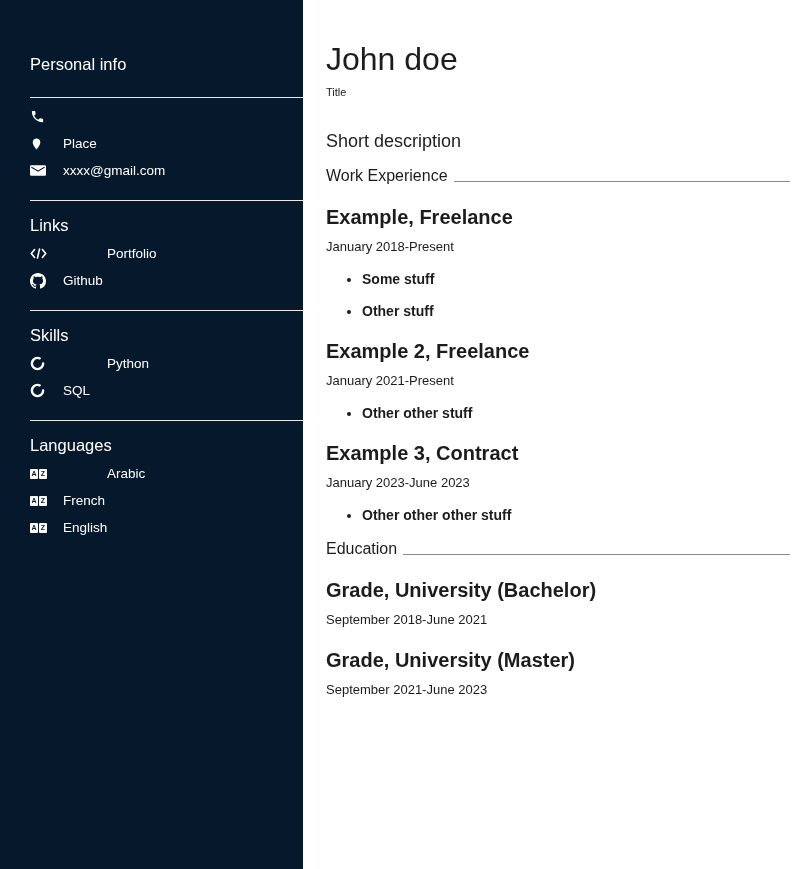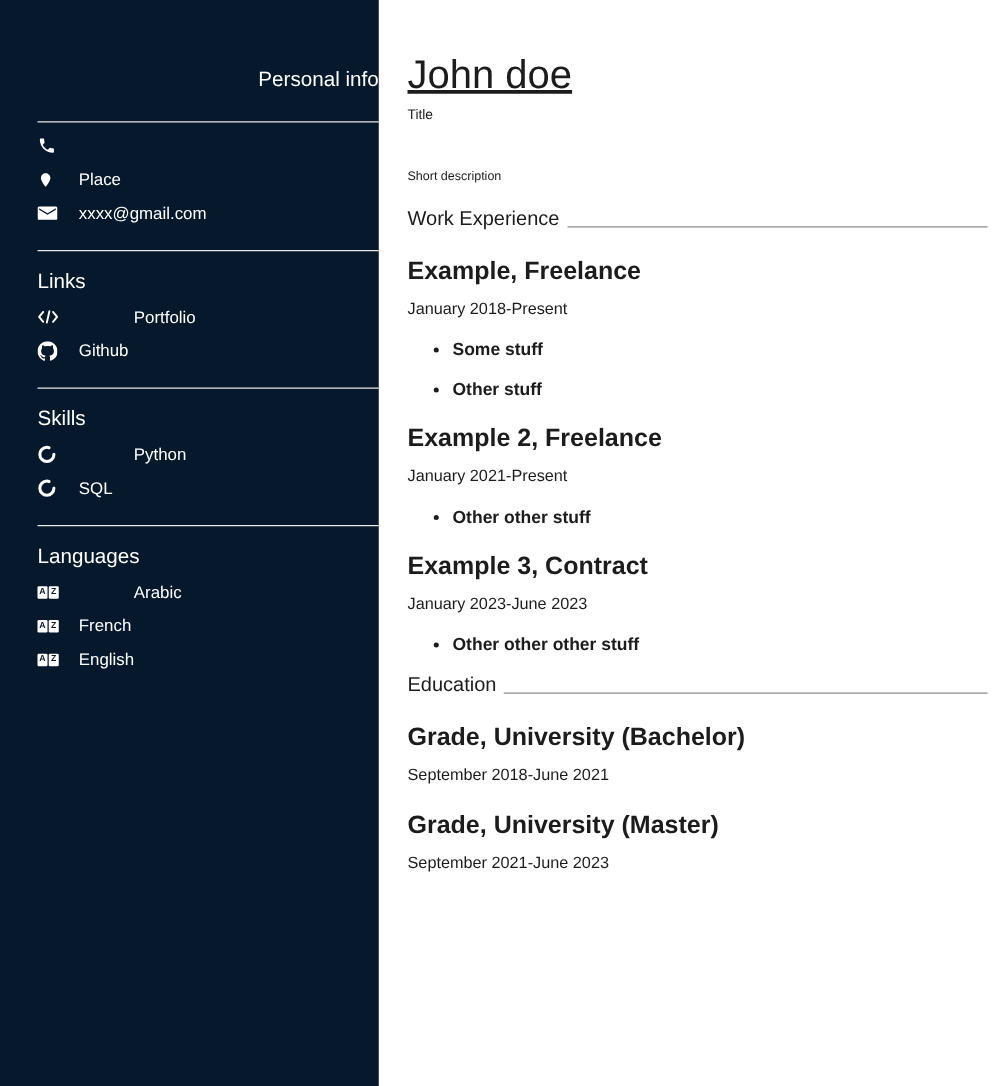--- a/index.html
+++ b/index.html
@@ -16,21 +16,21 @@
     position: absolute; left: 0; top: 0;
     width: 303px; height: 869px;
     background: #06192C;
     color: #ffffff;
   }
   .side-h2 {
     margin: 15px 0 0 30px;
     font-size: 16.5px; line-height: 19px;
     font-weight: 400; color: #ffffff;
   }
-  .side-h2.first { margin-top: 55px; text-align: right; }
+  .side-h2.first { margin-top: 55px; }
   .sep {
     border: none; border-top: 1px solid #e9e9e9;
     margin: 21px 0 0 30px; height: 0;
   }
   .sep.after-heading { margin-top: 23px; }
   .side-row {
     display: flex; align-items: center;
     margin: 10px 0 0 30px;
     min-height: 17px;
   }
@@ -52,23 +52,23 @@
     border-radius: 1px; display: inline-block;
   }
 
   
   .main {
     position: absolute; left: 303px; top: 0;
     width: 491px; height: 869px;
     padding: 42px 4px 0 23px;
     color: #1c1c1c;
   }
-  .name { font-size: 32px; line-height: 34px; font-weight: 400; text-decoration: underline; }
+  .name { font-size: 32px; line-height: 34px; font-weight: 400; }
   .job-title { margin-top: 7px; font-size: 11px; line-height: 18px; }
-  .desc { margin-top: 32px; margin-bottom: 14px; font-size: 10px; line-height: 17px; }
+  .desc { margin-top: 32px; margin-bottom: 14px; font-size: 18px; line-height: 17px; }
   .sec-head {
     display: flex; align-items: flex-end;
     margin-top: 16px;
     font-size: 16px; line-height: 19px; font-weight: 400;
   }
   .sec-head .rule {
     flex: 1; height: 0;
     border-bottom: 1px solid #8a8a8a;
     margin: 0 0 3px 6px;
   }

